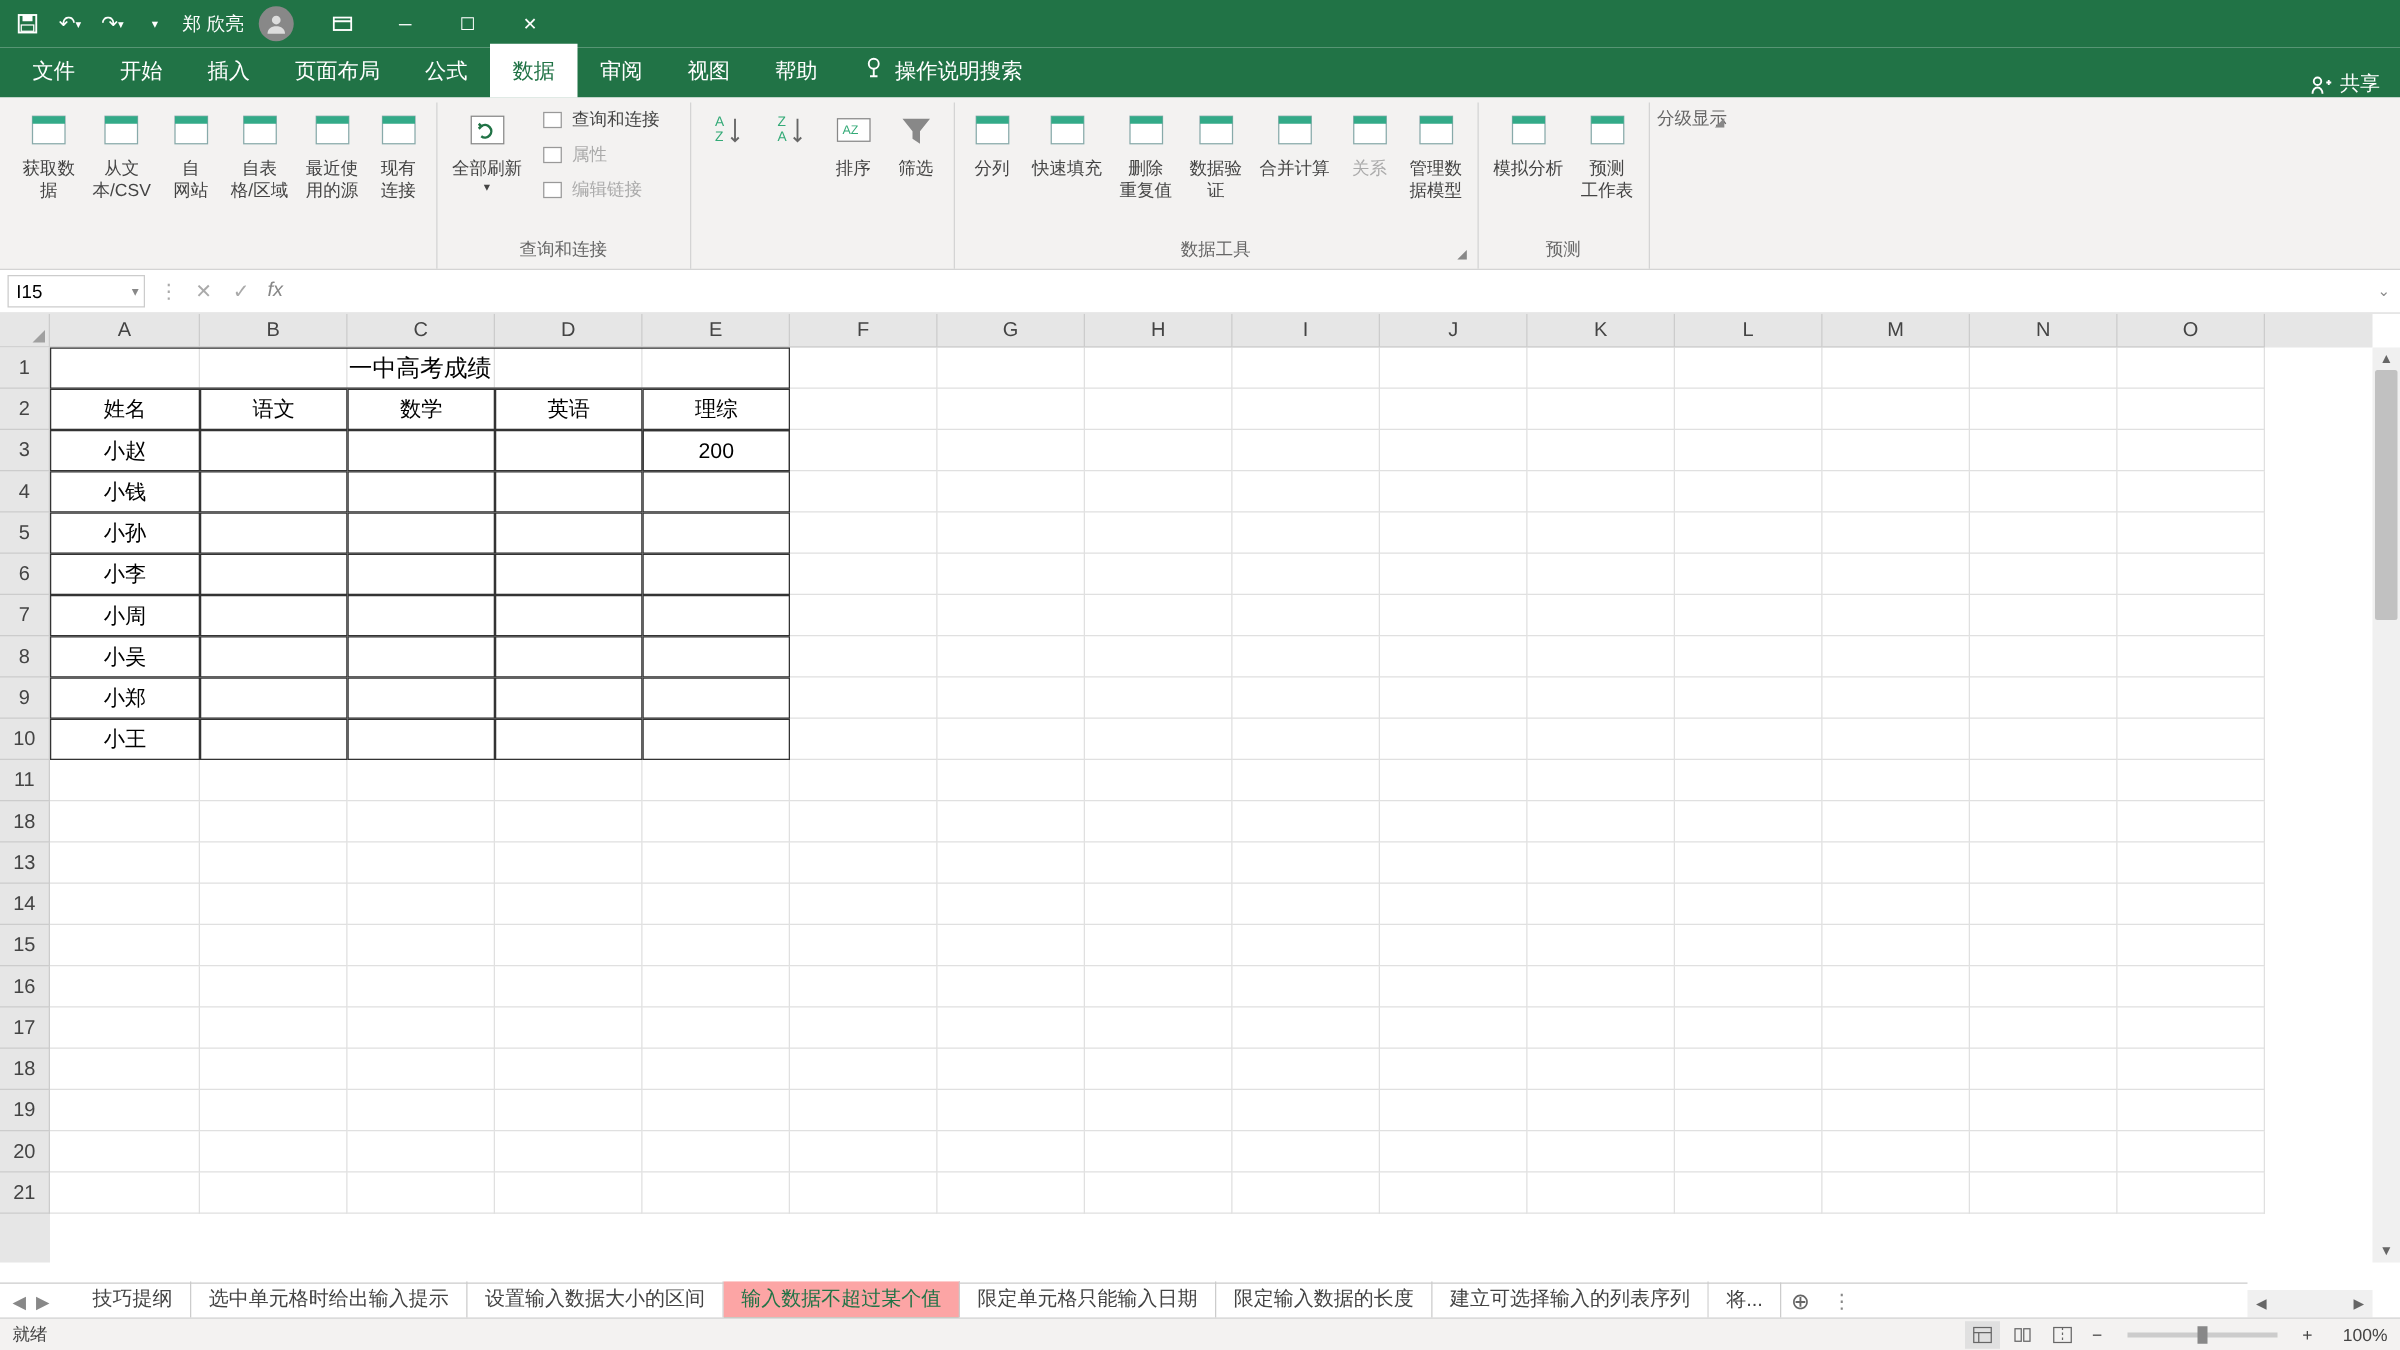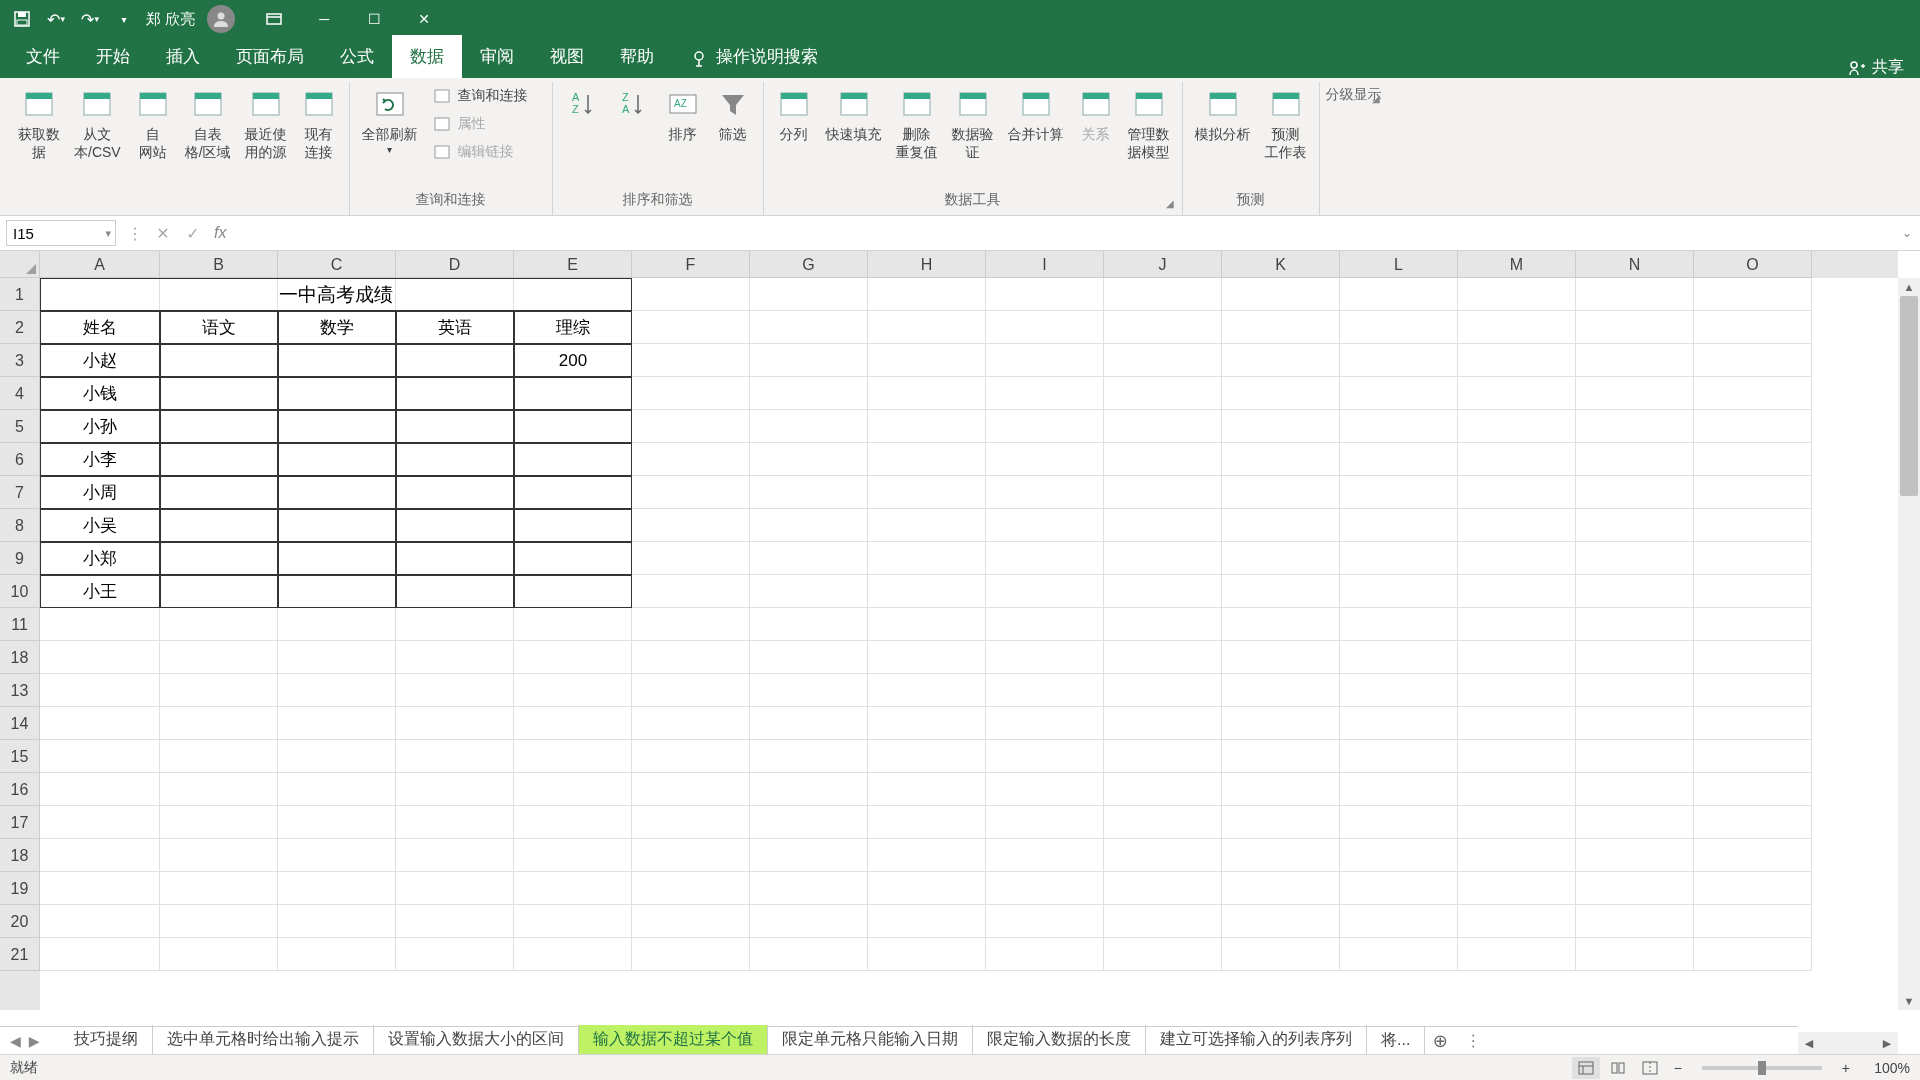--- a/index.html
+++ b/index.html
@@ -12,21 +12,21 @@
 .title-center { flex: 1; text-align: center; font-size: 15px; white-space: nowrap; }
 .title-right { display: flex; align-items: center; gap: 4px; padding-right: 4px; }
 .user-name { font-size: 15px; margin-right: 8px; }
 .avatar { width: 28px; height: 28px; border-radius: 50%; background: #888; display: flex; align-items: center; justify-content: center; margin-right: 12px; }
 .winbtn { width: 46px; height: 38px; display: flex; align-items: center; justify-content: center; color: #fff; font-size: 14px; }
 
 
 .menutabs { height: 40px; background: #217346; display: flex; align-items: flex-end; padding-left: 8px; }
 .menutab { padding: 10px 18px; color: #fff; font-size: 17px; cursor: pointer; }
 .menutab.active { background: #fff; color: #217346; }
-.tell-me { display: flex; align-items: flex-end; gap: 8px; color: #fff; padding: 10px 18px; font-size: 17px; }
+.tell-me { display: flex; align-items: flex-start; gap: 8px; color: #fff; padding: 10px 18px; font-size: 17px; }
 .share-right { margin-left: auto; display: flex; align-items: center; color: #fff; padding: 0 16px; gap: 6px; font-size: 16px; }
 
 
 .ribbon { height: 138px; background: #f3f2f1; border-bottom: 1px solid #d4d4d4; display: flex; padding: 4px 6px 0; }
 .rgroup { display: flex; flex-direction: column; padding: 0 6px; border-right: 1px solid #d4d4d4; }
 .rgroup-row { display: flex; gap: 2px; flex: 1; align-items: flex-start; }
 .rgroup-label { text-align: center; font-size: 14px; color: #666; padding: 4px 0 6px; position: relative; }
 .rgroup-label .arrow { position: absolute; right: 2px; bottom: 6px; font-size: 10px; color: #888; }
 .rbtn { display: flex; flex-direction: column; align-items: center; justify-content: flex-start; padding: 4px 6px; min-width: 48px; cursor: pointer; font-size: 14px; color: #444; text-align: center; }
 .rbtn .ico { width: 36px; height: 36px; margin-bottom: 4px; display: flex; align-items: center; justify-content: center; }
@@ -59,21 +59,21 @@
 .cell.title-merged { font-size: 19px; }
 .vscroll { position: absolute; right: 0; top: 27px; width: 22px; bottom: 22px; background: #f0f0f0; }
 .vscroll .thumb { position: absolute; left: 2px; right: 2px; top: 18px; height: 200px; background: #c1c1c1; border-radius: 2px; }
 .vscroll .arrow, .hscroll .arrow { position: absolute; width: 18px; height: 18px; color: #666; font-size: 11px; text-align: center; line-height: 18px; }
 .hscroll { position: absolute; bottom: 26px; right: 22px; height: 22px; width: 100px; background: #f0f0f0; display: flex; }
 
 
 .sheetbar { position: absolute; bottom: 26px; left: 0; right: 122px; height: 28px; background: #fff; display: flex; align-items: center; border-top: 1px solid #ccc; }
 .sheet-nav { width: 60px; display: flex; gap: 8px; padding: 0 10px; color: #888; font-size: 14px; }
 .sheet-tab { padding: 4px 14px; border-right: 1px solid #ccc; font-size: 16px; color: #444; cursor: pointer; white-space: nowrap; }
-.sheet-tab.active { border-bottom: 3px solid #217346; color: #217346; background: #bef264; }
+.sheet-tab.active { border-bottom: 3px solid #217346; color: #217346; background: #fca5a5; }
 .sheet-more { padding: 0 10px; color: #888; }
 .sheet-add { width: 30px; text-align: center; color: #666; font-size: 18px; }
 
 
 .statusbar { position: absolute; bottom: 0; left: 0; right: 0; height: 26px; background: #f3f2f1; border-top: 1px solid #d4d4d4; display: flex; align-items: center; font-size: 14px; color: #444; padding: 0 10px; }
 .status-right { margin-left: auto; display: flex; align-items: center; gap: 4px; }
 .viewbtn { width: 28px; height: 22px; display: flex; align-items: center; justify-content: center; color: #666; border: 1px solid transparent; }
 .viewbtn.active { background: #e0e0e0; }
 .zoom-slider { width: 120px; height: 4px; background: #ccc; margin: 0 10px; position: relative; }
 .zoom-slider .knob { position: absolute; left: 50%; top: -5px; width: 8px; height: 14px; background: #888; transform: translateX(-50%); }
@@ -242,21 +242,20 @@
         </div>
       <div class="rbtn">
           <div class="ico">
             <svg width="34" height="34">
               <path d="M6 8h22l-8 10v10l-6-4v-6z" fill="#888"></path>
             </svg>
           </div>
           <span>筛选</span>
         </div>
     </div>
-    <div class="rgroup-label">排序和筛选</div>
   </div>
   <div class="rgroup">
     <div class="rgroup-row" id="rg4">
         <div class="rbtn"><div class="ico">
             <svg width="34" height="34">
               <rect x="4" y="6" width="26" height="22" fill="#fff" stroke="#8aa"></rect>
               <rect x="4" y="6" width="26" height="6" fill="#3a8"></rect>
             </svg>
           </div>分列</div>
         <div class="rbtn"><div class="ico">

